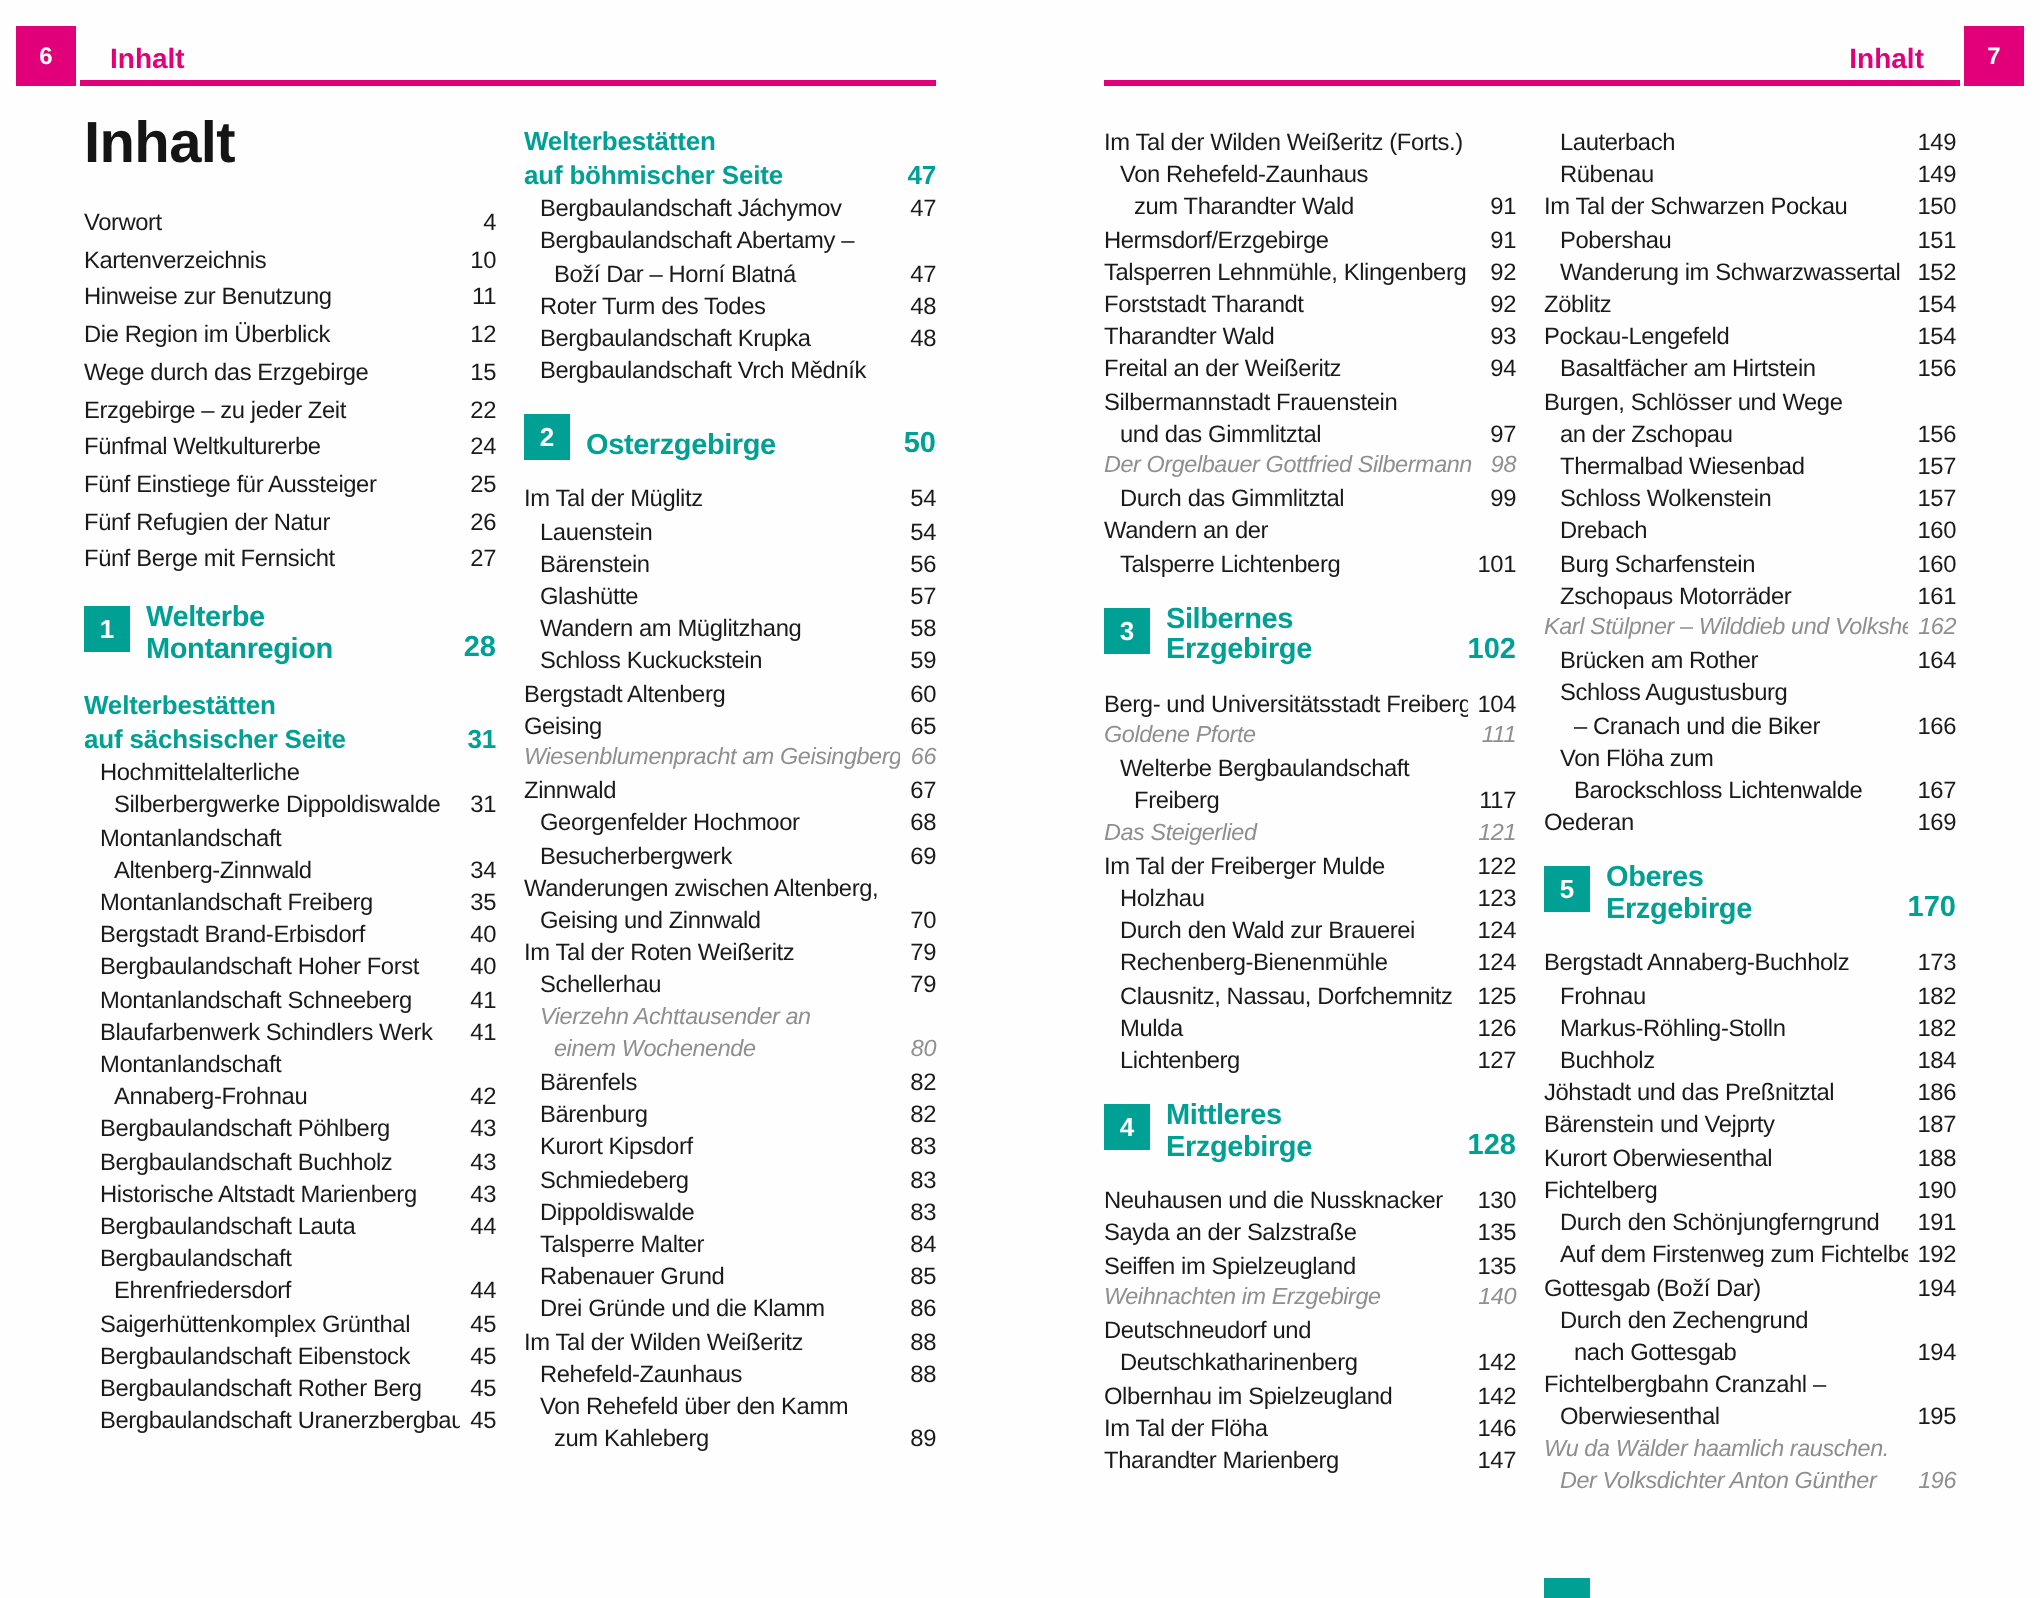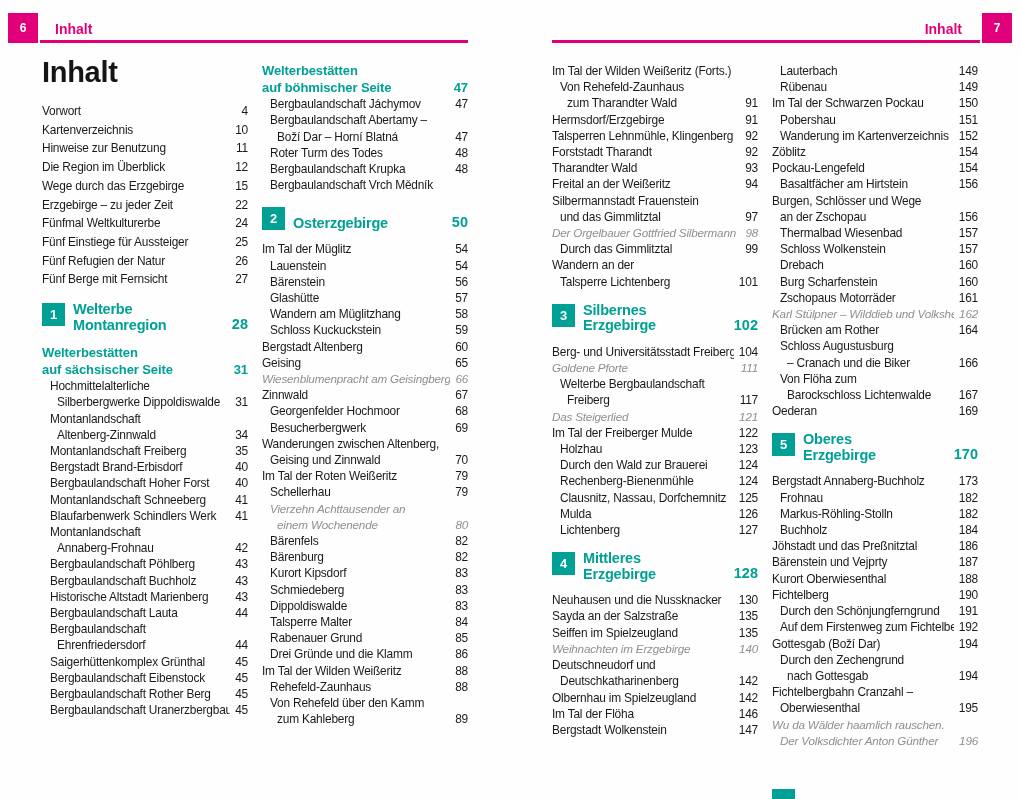--- a/index.html
+++ b/index.html
@@ -702,21 +702,21 @@
       </div>
     </div>
     <div class="entry">
       <div class="line">
         <span class="txt" style="padding-left: 0px;">Im Tal der Flöha</span>
         <span class="pg">146</span>
       </div>
     </div>
     <div class="entry">
       <div class="line">
-        <span class="txt" style="padding-left: 0px;">Bergstadt Wolkenstein</span>
+        <span class="txt" style="padding-left: 0px;">Tharandter Marienberg</span>
         <span class="pg">147</span>
       </div>
     </div>
   </div>
 <div class="col" id="col-1-1">
     <div class="entry">
       <div class="line">
         <span class="txt" style="padding-left: 8px;">Lauterbach</span>
         <span class="pg">149</span>
       </div>
@@ -734,21 +734,21 @@
       </div>
     </div>
     <div class="entry">
       <div class="line">
         <span class="txt" style="padding-left: 8px;">Pobershau</span>
         <span class="pg">151</span>
       </div>
     </div>
     <div class="entry">
       <div class="line">
-        <span class="txt" style="padding-left: 8px;">Wanderung im Kartenverzeichnis</span>
+        <span class="txt" style="padding-left: 8px;">Wanderung im Schwarzwassertal</span>
         <span class="pg">152</span>
       </div>
     </div>
     <div class="entry">
       <div class="line">
         <span class="txt" style="padding-left: 0px;">Zöblitz</span>
         <span class="pg">154</span>
       </div>
     </div>
     <div class="entry">

